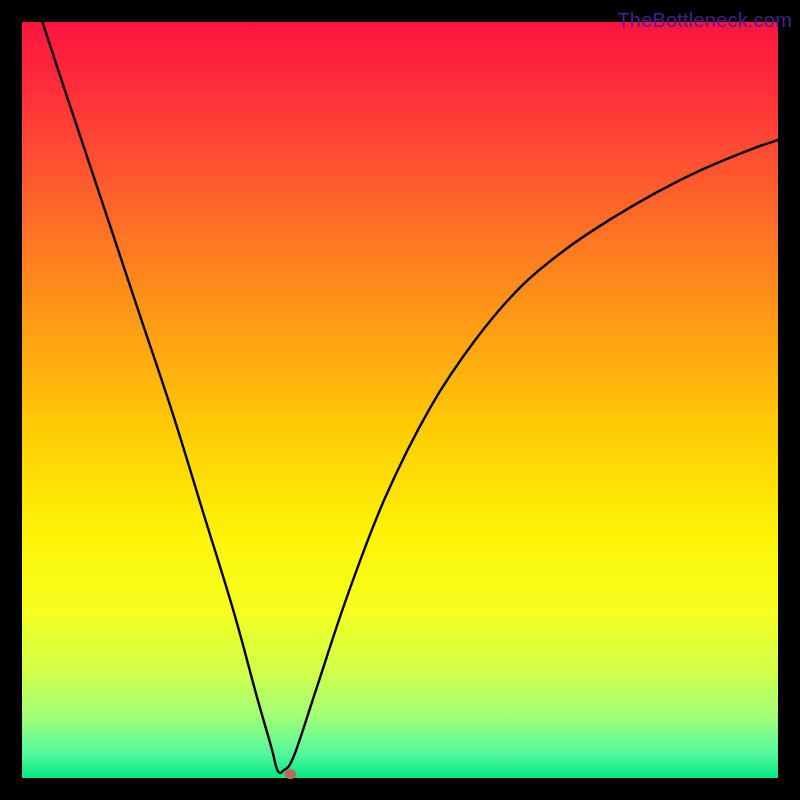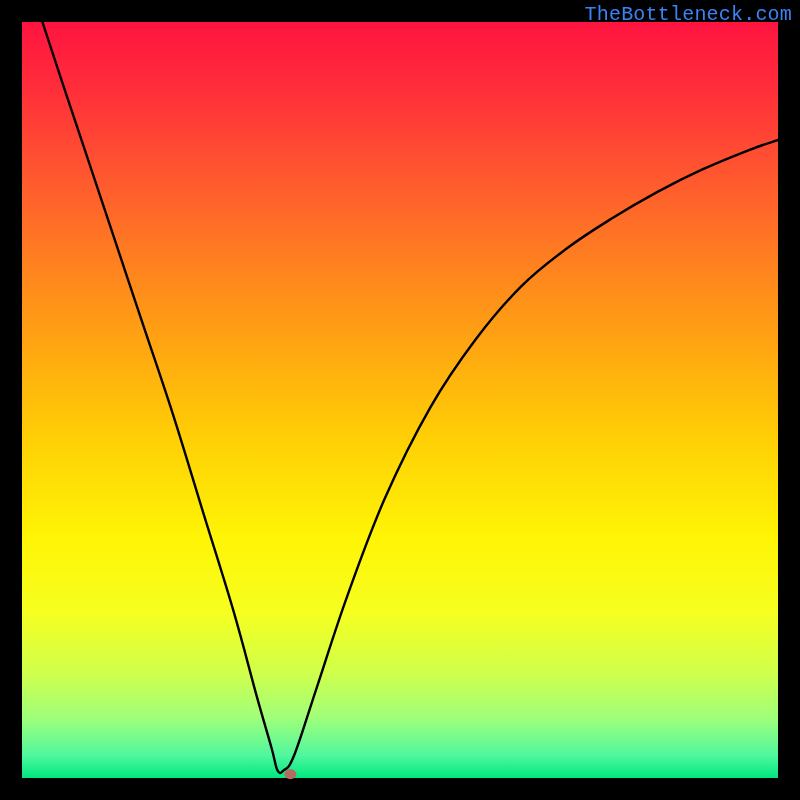--- a/index.html
+++ b/index.html
@@ -11,26 +11,26 @@
   .wrap {
     position: relative;
     width: 800px;
     height: 800px;
   }
   svg {
     display: block;
   }
   .watermark {
     position: absolute;
-    top: 3px;
+    top: 9px;
     right: 8px;
     font-size: 20px;
     letter-spacing: 0.2px;
-    color: #3b82f6;
-    font-family: Liberation Mono, monospace;
+    color: #4c1d95;
+    font-family: Liberation Sans, sans-serif;
     user-select: none;
   }
 </style>
 </head>
 <body>
 
 <div class="wrap">
   <svg id="chart-svg" width="800" height="800" viewBox="0 0 800 800">
       <defs>
         <linearGradient id="bg-grad" x1="0" y1="0" x2="0" y2="1">

